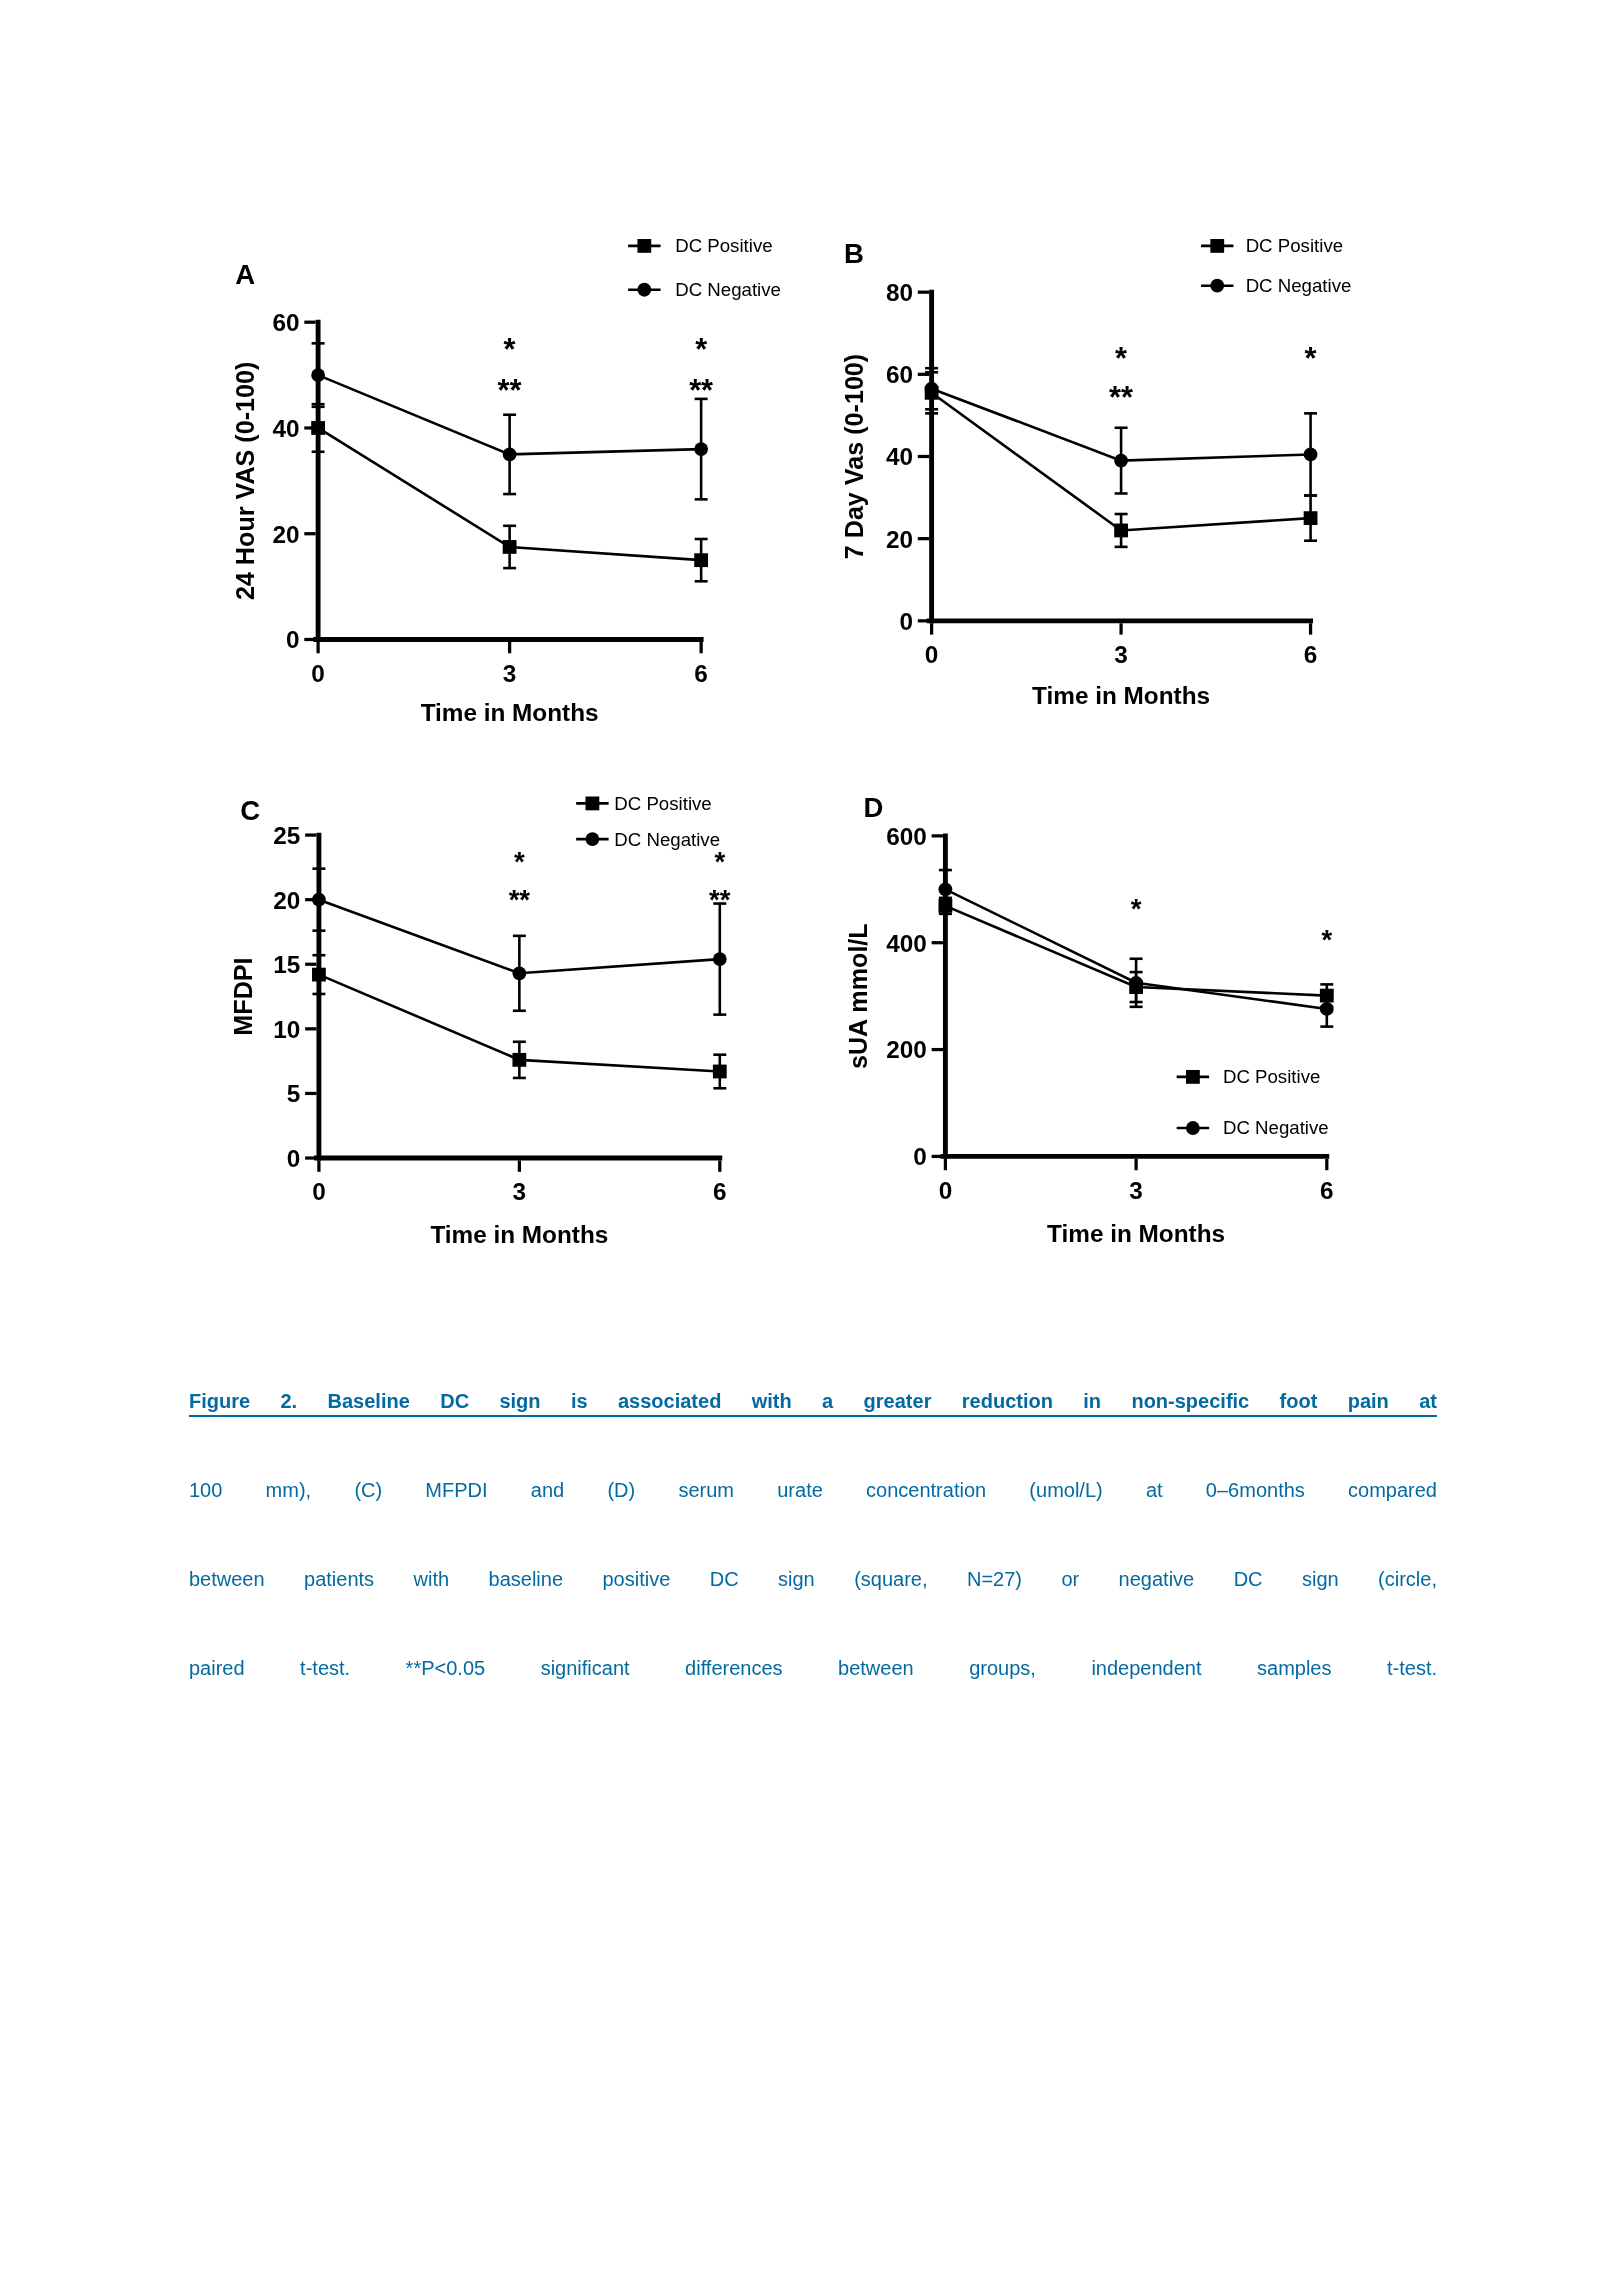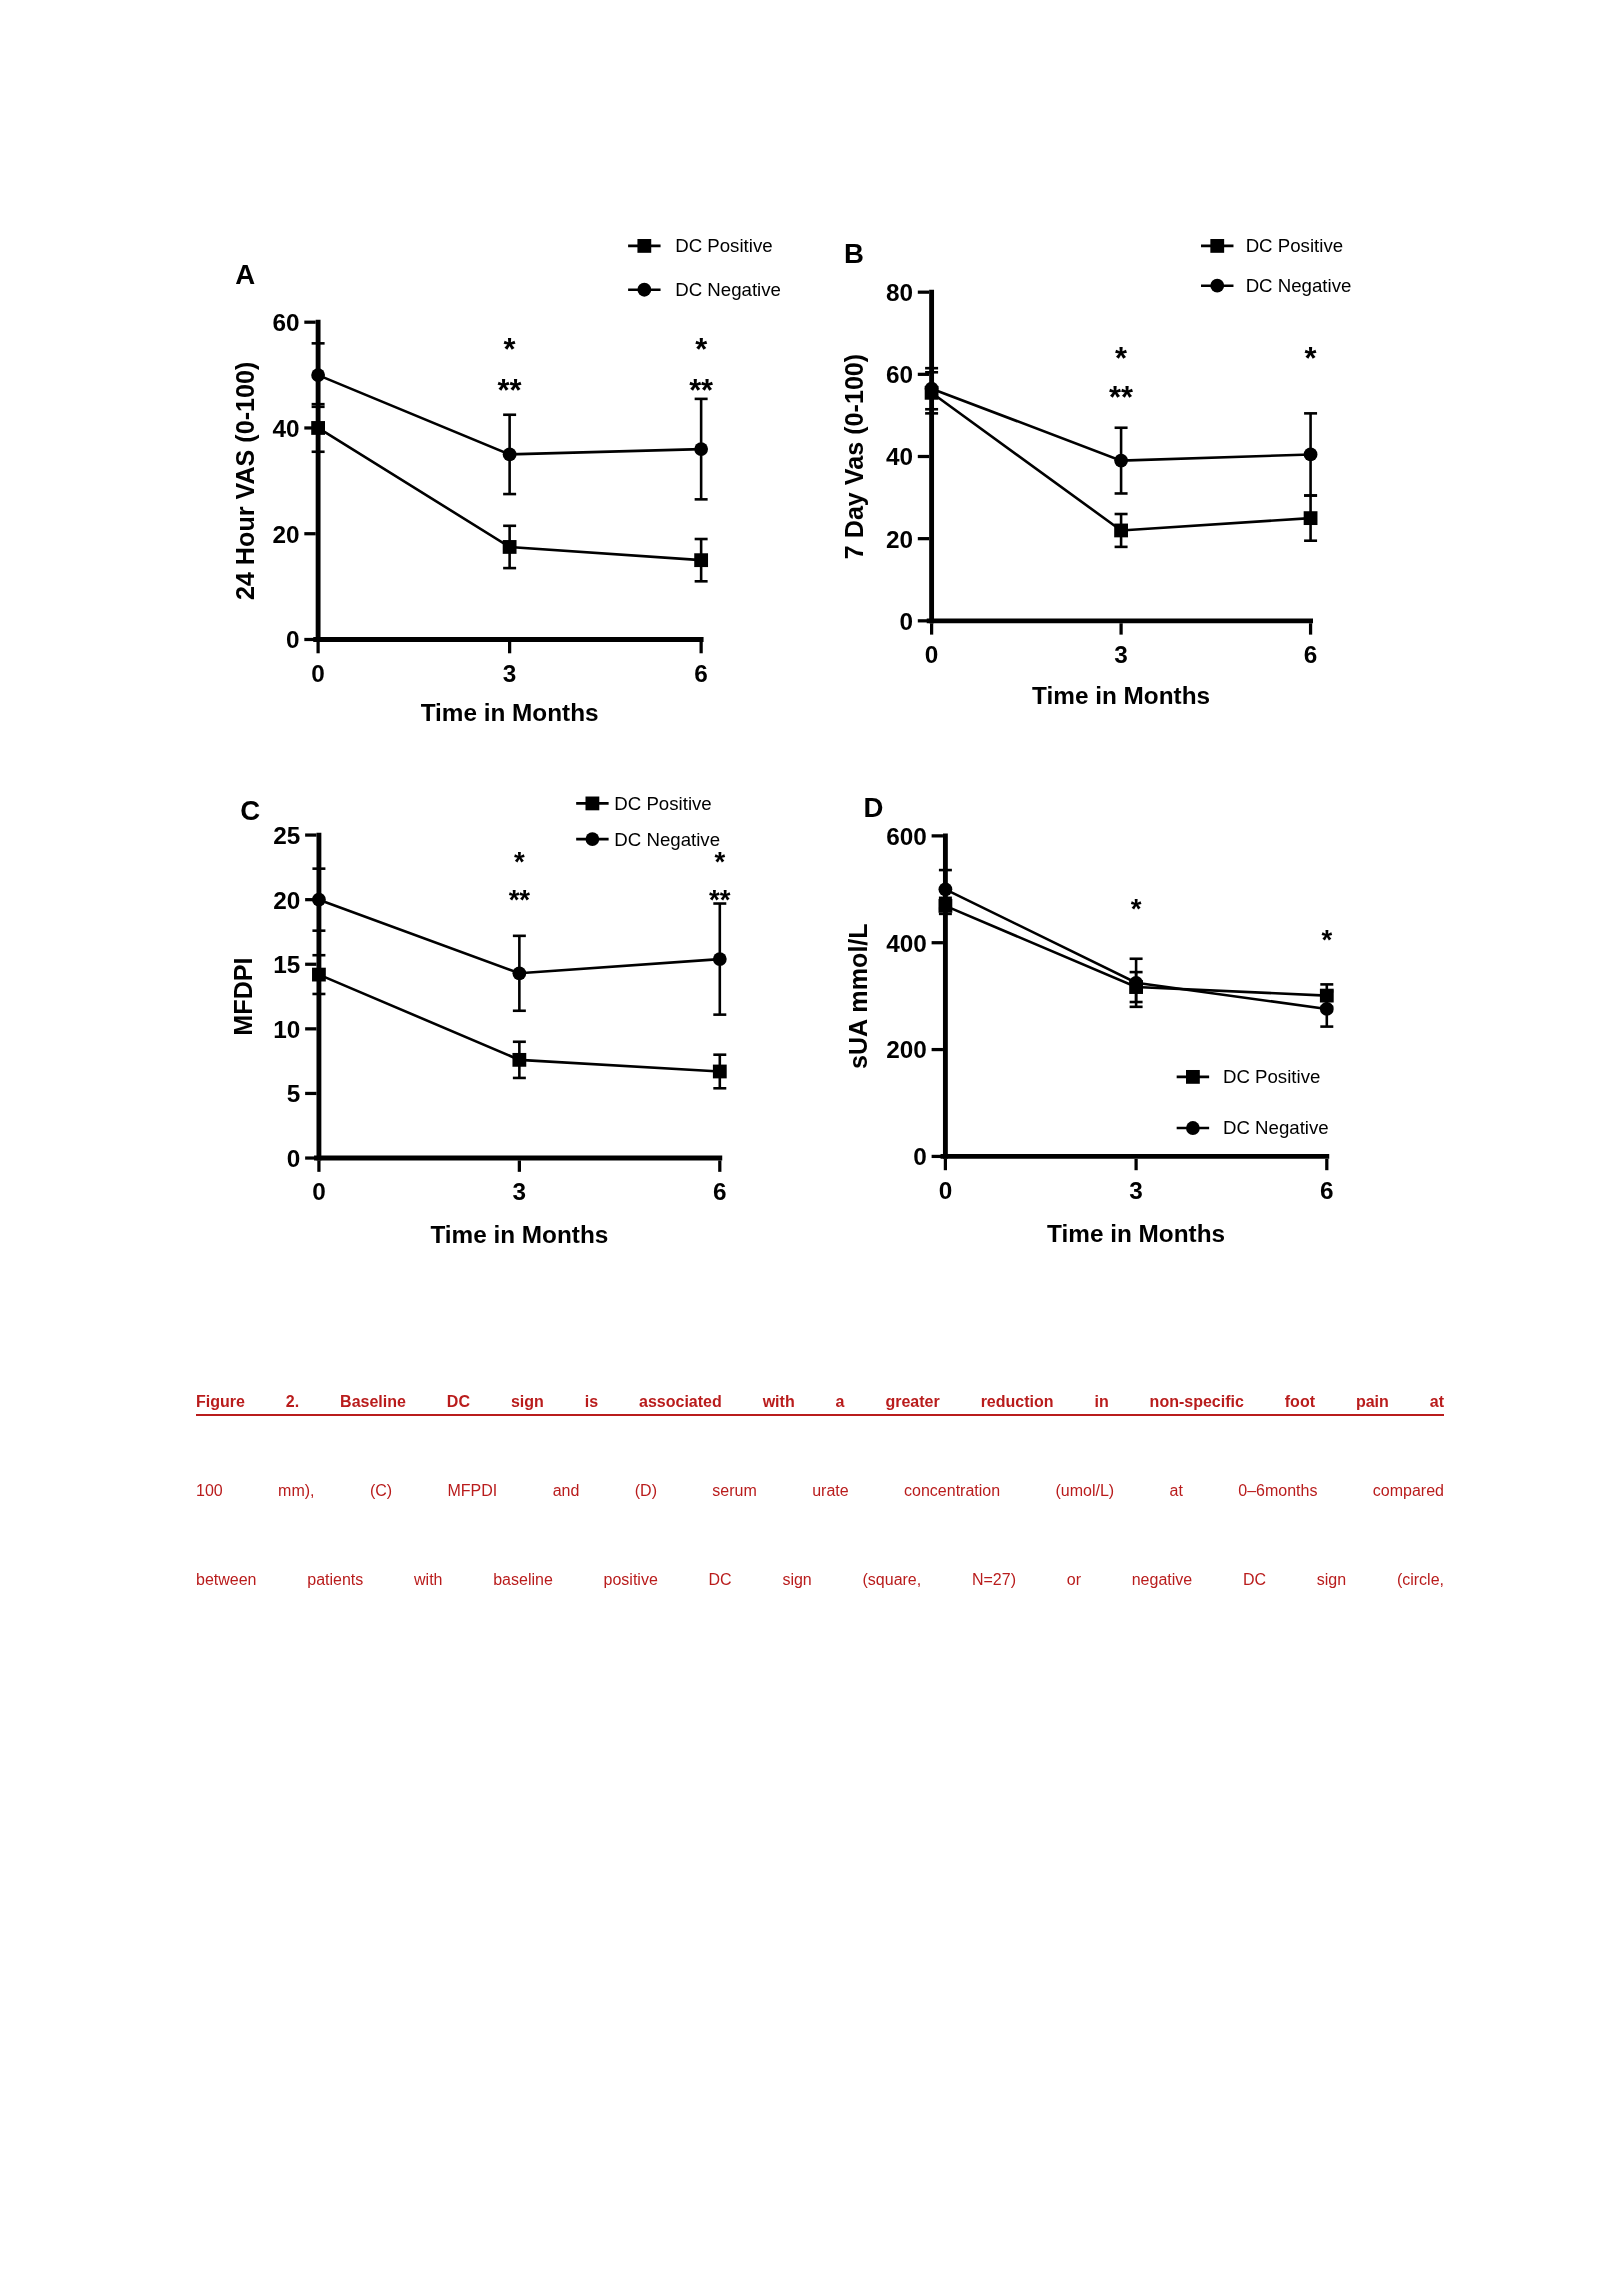--- a/index.html
+++ b/index.html
@@ -2,21 +2,21 @@
 <html style="font-size:13px"><head>
 <meta charset="utf-8">
 <style>
   html,body{margin:0;padding:0;}
   body{width:1623px;height:2295px;background:#ffffff;position:relative;
        font-family:"Liberation Sans", sans-serif;}
   .page{position:absolute;left:0;top:0;width:1623px;height:2295px;background:#ffffff;}
   #figure-canvas{position:absolute;left:0;top:0;}
   svg text{fill:#000;}
   .caption{position:absolute;left:189px;top:1357px;width:1248px;
-           font-size:16px;line-height:89px;color:#b91c1c;margin-left:7px;}
+           font-size:20px;line-height:89px;color:#0369a1;}
   .cap-line{text-align:justify;text-align-last:justify;height:89px;overflow:hidden;white-space:normal;}
   .cap-bold{font-weight:bold;text-decoration:underline;text-decoration-thickness:2.4px;text-underline-offset:7.3px;}
 </style>
 </head>
 <body>
 
 <div class="page">
   <svg id="figure-canvas" width="1623" height="1266" viewBox="0 0 2000 1560">
       <line x1="392" y1="394" x2="392" y2="791" stroke="#000000" stroke-width="6"></line>
       <line x1="386" y1="788" x2="867" y2="788" stroke="#000000" stroke-width="6"></line>
@@ -240,15 +240,16 @@
       <text x="1507" y="1335" font-size="23" text-anchor="start" font-weight="normal">DC Positive</text>
       <line x1="1450" y1="1390" x2="1490" y2="1390" stroke="#000000" stroke-width="3.2"></line>
       <circle cx="1470" cy="1390" r="8.5" fill="#000000"></circle>
       <text x="1507" y="1398" font-size="23" text-anchor="start" font-weight="normal">DC Negative</text>
     </svg>
 
   <div class="caption">
     <div class="cap-line"><span class="cap-bold">Figure 2. Baseline DC sign is associated with a greater reduction in non-specific foot pain at</span><span class="cap-rest"></span></div>
     <div class="cap-line"><span class="cap-bold"></span><span class="cap-rest">100 mm), (C) MFPDI and (D) serum urate concentration (umol/L) at 0–6months compared</span></div>
     <div class="cap-line"><span class="cap-bold"></span><span class="cap-rest">between patients with baseline positive DC sign (square, N=27) or negative DC sign (circle,</span></div>
+    <div class="cap-line"><span class="cap-bold"></span><span class="cap-rest">paired t-test. **P&lt;0.05 significant differences between groups, independent samples t-test.</span></div>
   </div>
 </div>
 
 
 </body></html>

